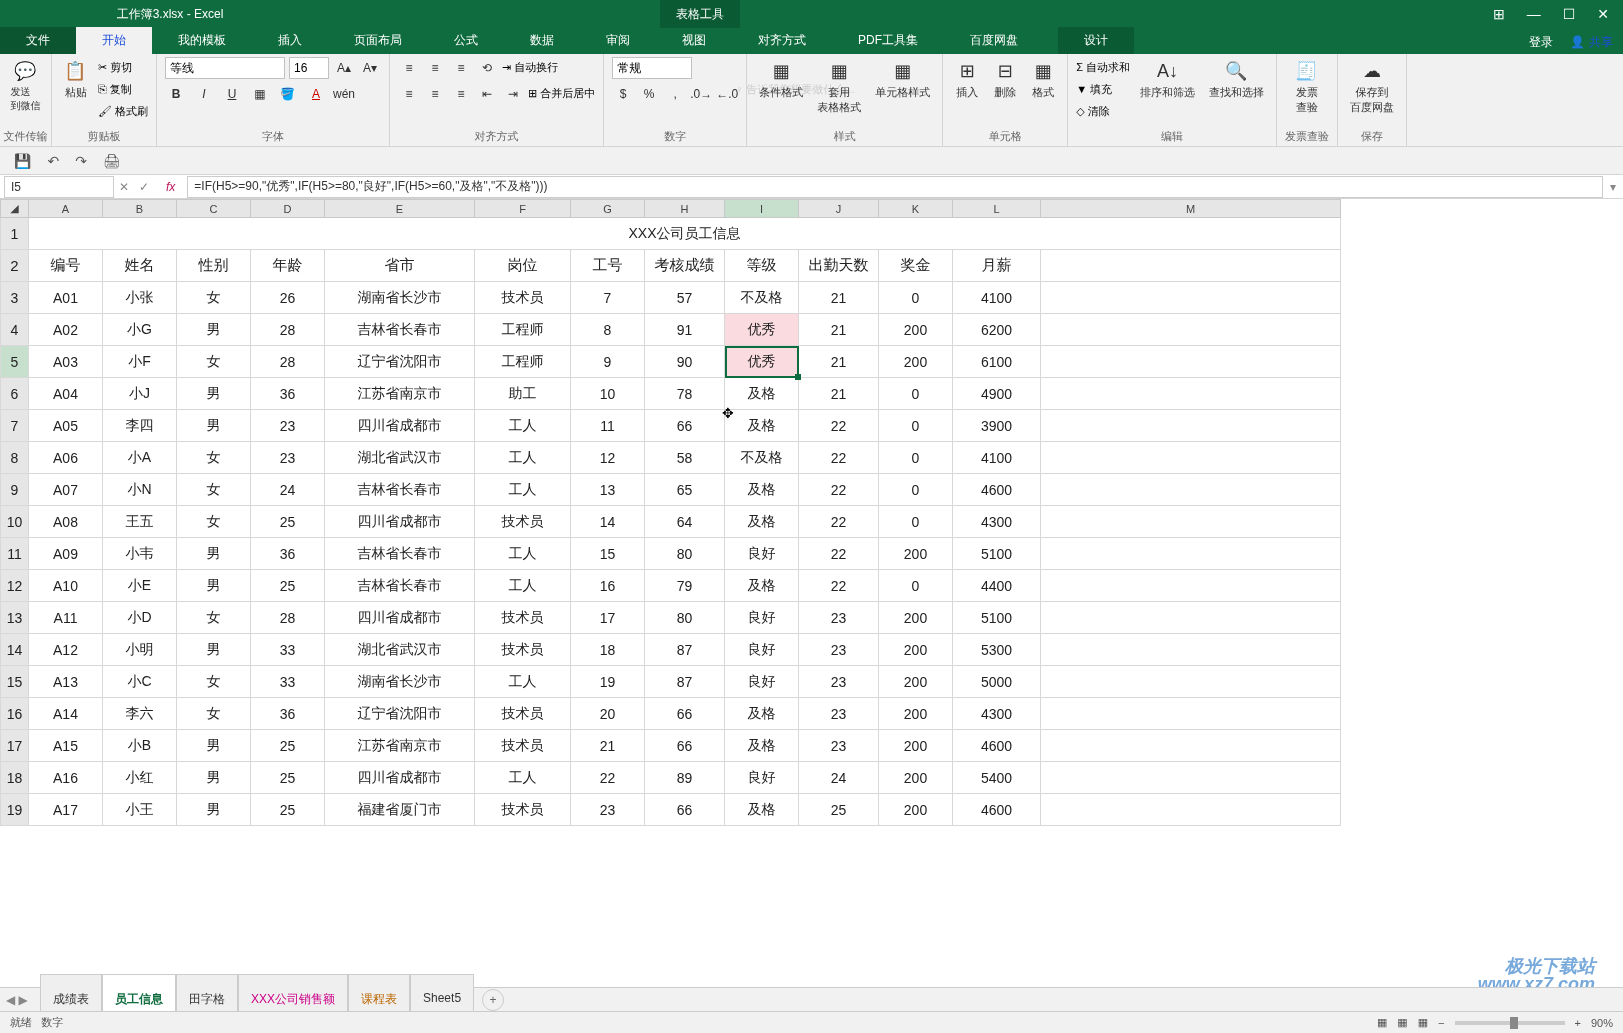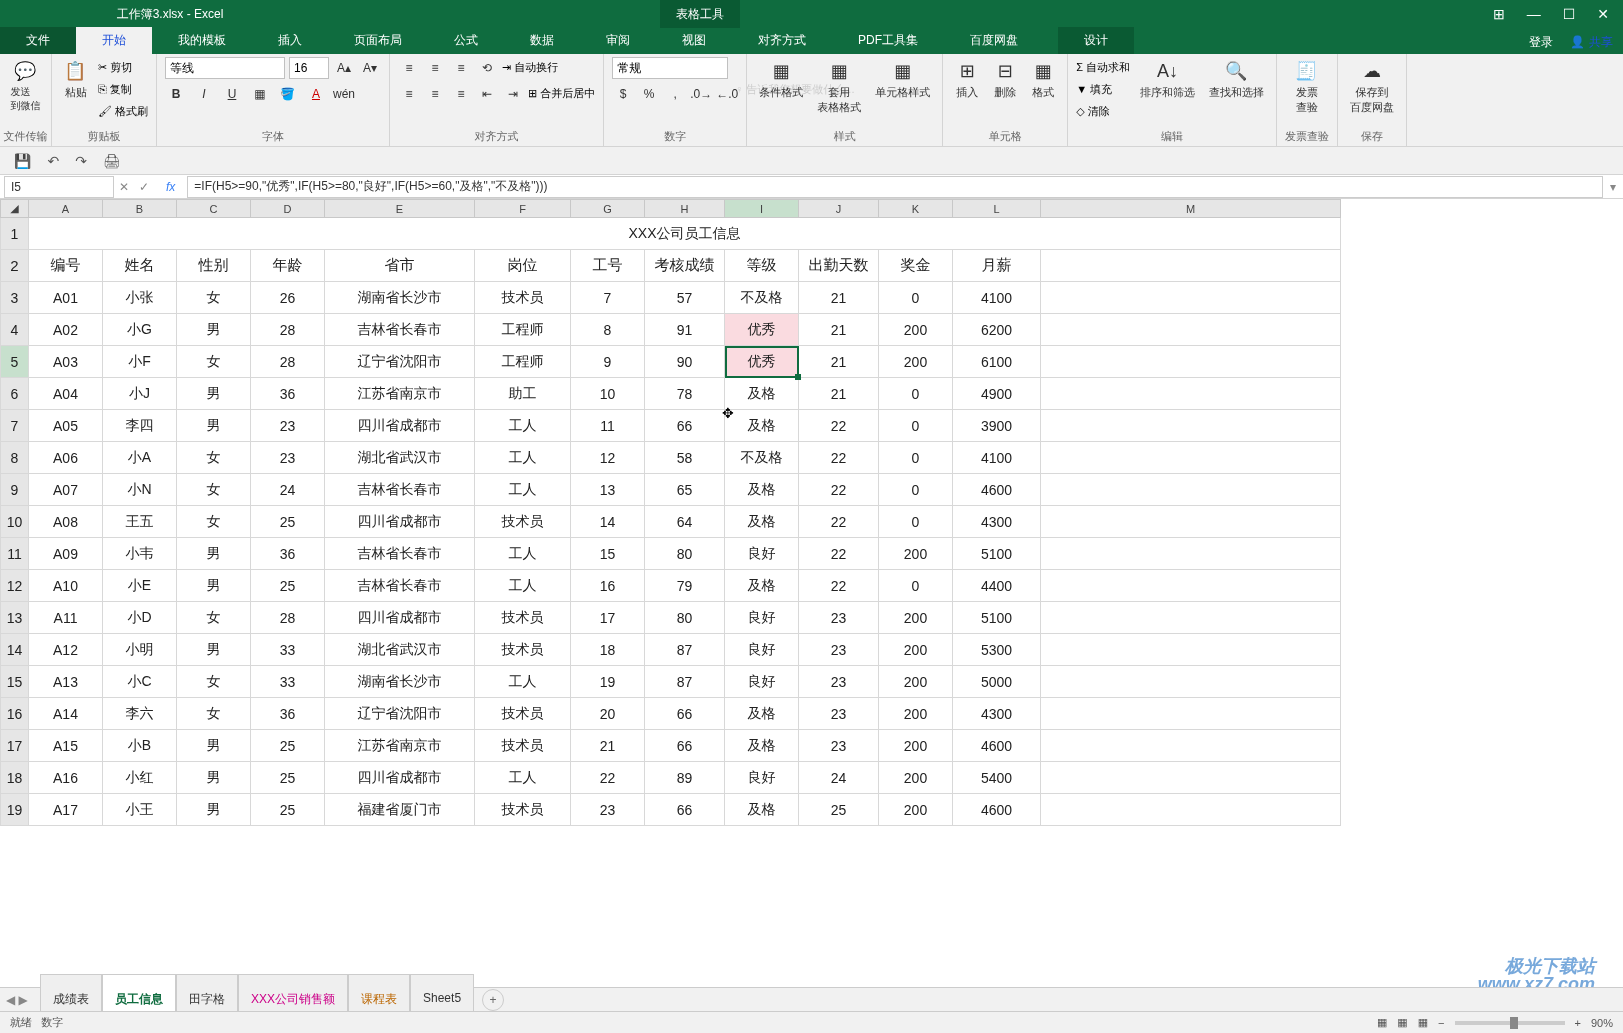--- a/index.html
+++ b/index.html
@@ -23,21 +23,21 @@
 .bigbtn{ display:flex; flex-direction:column; align-items:center; gap:2px; font-size:11px; color:#333; padding:2px 4px;}
 .bigbtn .ic{ width:24px; height:24px; font-size:18px; display:flex; align-items:center; justify-content:center;}
 .smallrow{font-size:11px; display:flex; align-items:center; gap:3px; height:20px;}
 .fontname{ width:120px; height:22px; border:1px solid #c0c0c0; background:#fff; font-size:12px; padding:0 4px;}
 .fontsize{ width:40px; height:22px; border:1px solid #c0c0c0; background:#fff; font-size:12px; padding:0 4px;}
 .ribbtn{ width:22px; height:22px; display:inline-flex; align-items:center; justify-content:center; font-size:12px; color:#333;}
 .qat{ height:28px; background:#f1f1f1; border-bottom:1px solid #d4d4d4; display:flex; align-items:center; gap:16px; padding-left:14px;}
 .qat span{font-size:14px; color:#555;}
 .fbar{ height:24px; background:#fff; border-bottom:1px solid #d4d4d4; display:flex; align-items:center;}
 .namebox{ width:110px; height:22px; border:1px solid #ccc; margin-left:4px; padding:0 6px; font-size:12px; color:#333; background:#fff;}
-.fx{ margin:0 12px; font-style:italic; color:#3b82f6;}
+.fx{ margin:0 12px; font-style:italic; color:#be185d;}
 .formula{ flex:1; border:1px solid #ccc; height:22px; padding:0 6px; font-size:12px; color:#333; background:#fff;}
 .fbar .ic{width:20px; text-align:center; color:#888;}
 .grid{ position:relative; background:#fff;}
 .grid table{ border-collapse:collapse; table-layout:fixed;}
 .grid th { background:#e6e6e6; border:1px solid #c8c8c8; font-weight:normal; font-size:11px; color:#444; height:18px;}
 .grid td { border:1px solid #d8d8d8; font-size:14px; text-align:center; height:32px; color:#222;}
 .rowhdr{ width:28px; background:#e6e6e6; font-size:11px; color:#555; text-align:center;}
 .mergetitle{ font-size:16px; text-align:center; height:30px;}
 .hdrrow td{ font-size:15px;}
 .hl{ background:#fadbe0; }
@@ -159,21 +159,21 @@
         <span class="ribbtn">≡</span>
         <span class="ribbtn">⇤</span>
         <span class="ribbtn">⇥</span>
         <span class="smallrow">⊞ <span>合并后居中</span></span>
       </div>
     </div>
     <div class="lbl">对齐方式</div>
   </div>
   <div class="rgroup">
     <div class="body" style="flex-direction:column;gap:4px">
-      <input class="fontname" style="width: 116px;" value="常规">
+      <input class="fontname" style="width: 80px;" value="常规">
       <div style="display:flex;gap:4px">
         <span class="ribbtn">$</span>
         <span class="ribbtn">%</span>
         <span class="ribbtn">,</span>
         <span class="ribbtn">.0→</span>
         <span class="ribbtn">←.0</span>
       </div>
     </div>
     <div class="lbl">数字</div>
   </div>

